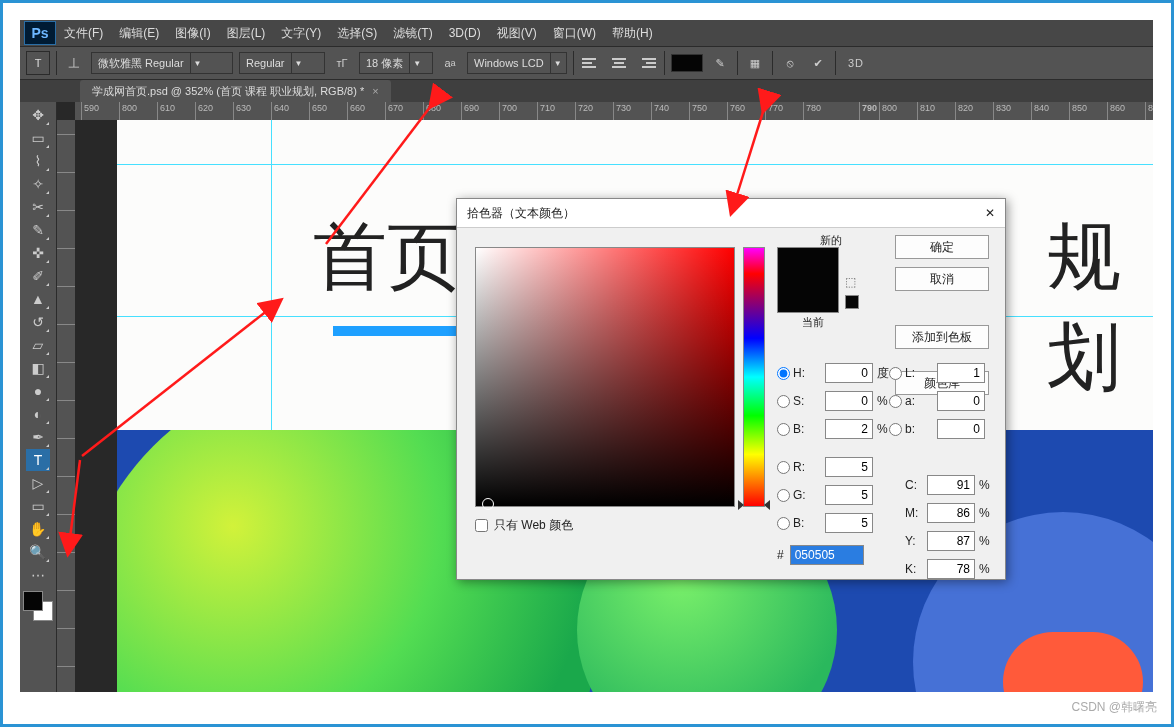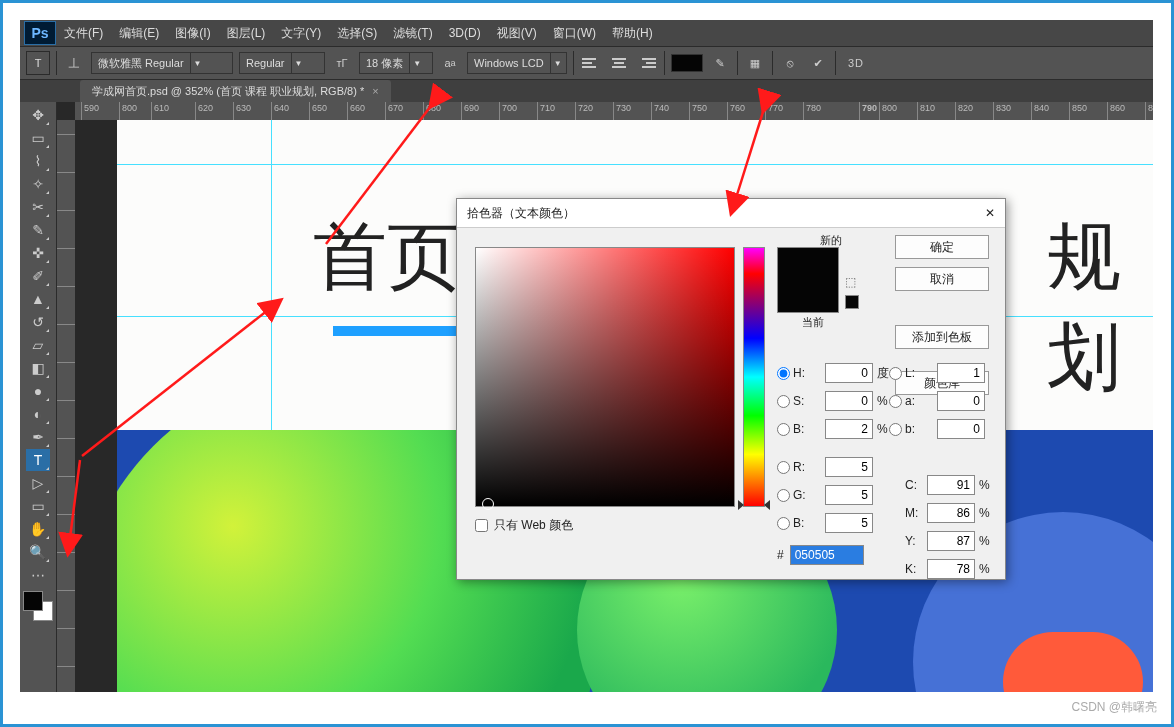--- a/index.html
+++ b/index.html
@@ -242,21 +242,21 @@
       </div>
 
       <div class="canvaswrap">
         <div class="hruler" id="hruler">
             <div class="tick" style="left: 6px;">
               <span>590</span>
             </div>
             <div class="tick" style="left: 44px;">
               <span>800</span>
             </div>
-            <div class="tick" style="left: 76px;">
+            <div class="tick" style="left: 82px;">
               <span>610</span>
             </div>
             <div class="tick" style="left: 120px;">
               <span>620</span>
             </div>
             <div class="tick" style="left: 158px;">
               <span>630</span>
             </div>
             <div class="tick" style="left: 196px;">
               <span>640</span>

